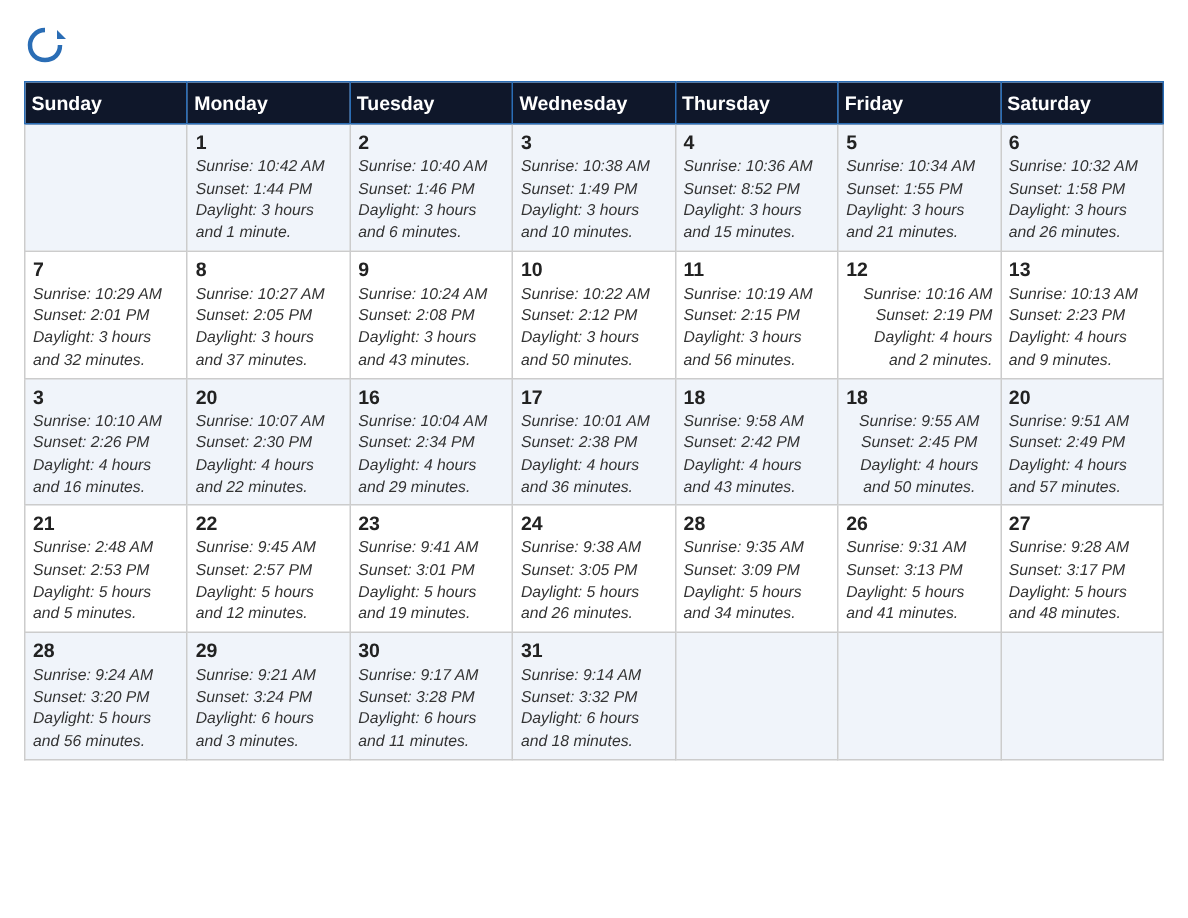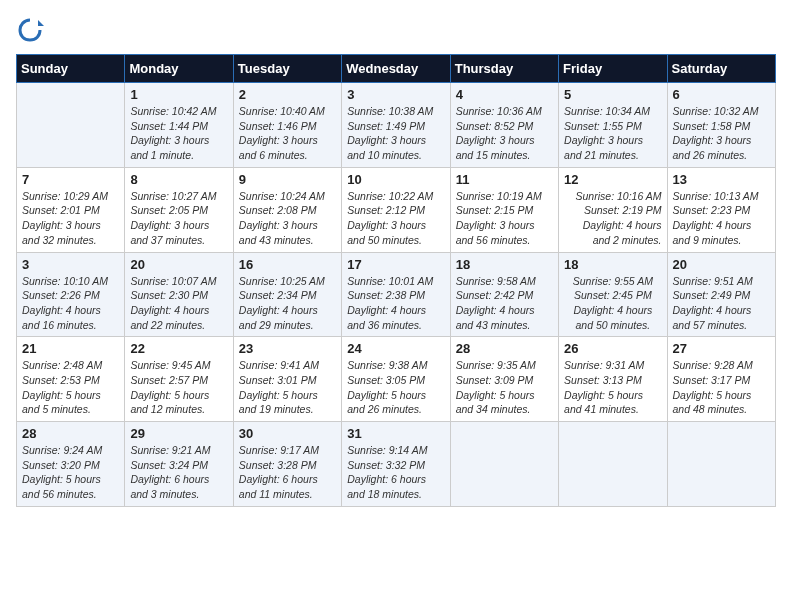--- a/index.html
+++ b/index.html
@@ -230,21 +230,21 @@
         </td>
         <td>
           <span class="day-number">20</span>
           <div class="day-info" style="white-space: pre-line;">Sunrise: 10:07 AM
 Sunset: 2:30 PM
 Daylight: 4 hours
 and 22 minutes.</div>
         </td>
         <td>
           <span class="day-number">16</span>
-          <div class="day-info" style="white-space: pre-line;">Sunrise: 10:25 AM
+          <div class="day-info" style="white-space: pre-line;">Sunrise: 10:04 AM
 Sunset: 2:34 PM
 Daylight: 4 hours
 and 29 minutes.</div>
         </td>
         <td>
           <span class="day-number">17</span>
           <div class="day-info" style="white-space: pre-line;">Sunrise: 10:01 AM
 Sunset: 2:38 PM
 Daylight: 4 hours
 and 36 minutes.</div>

